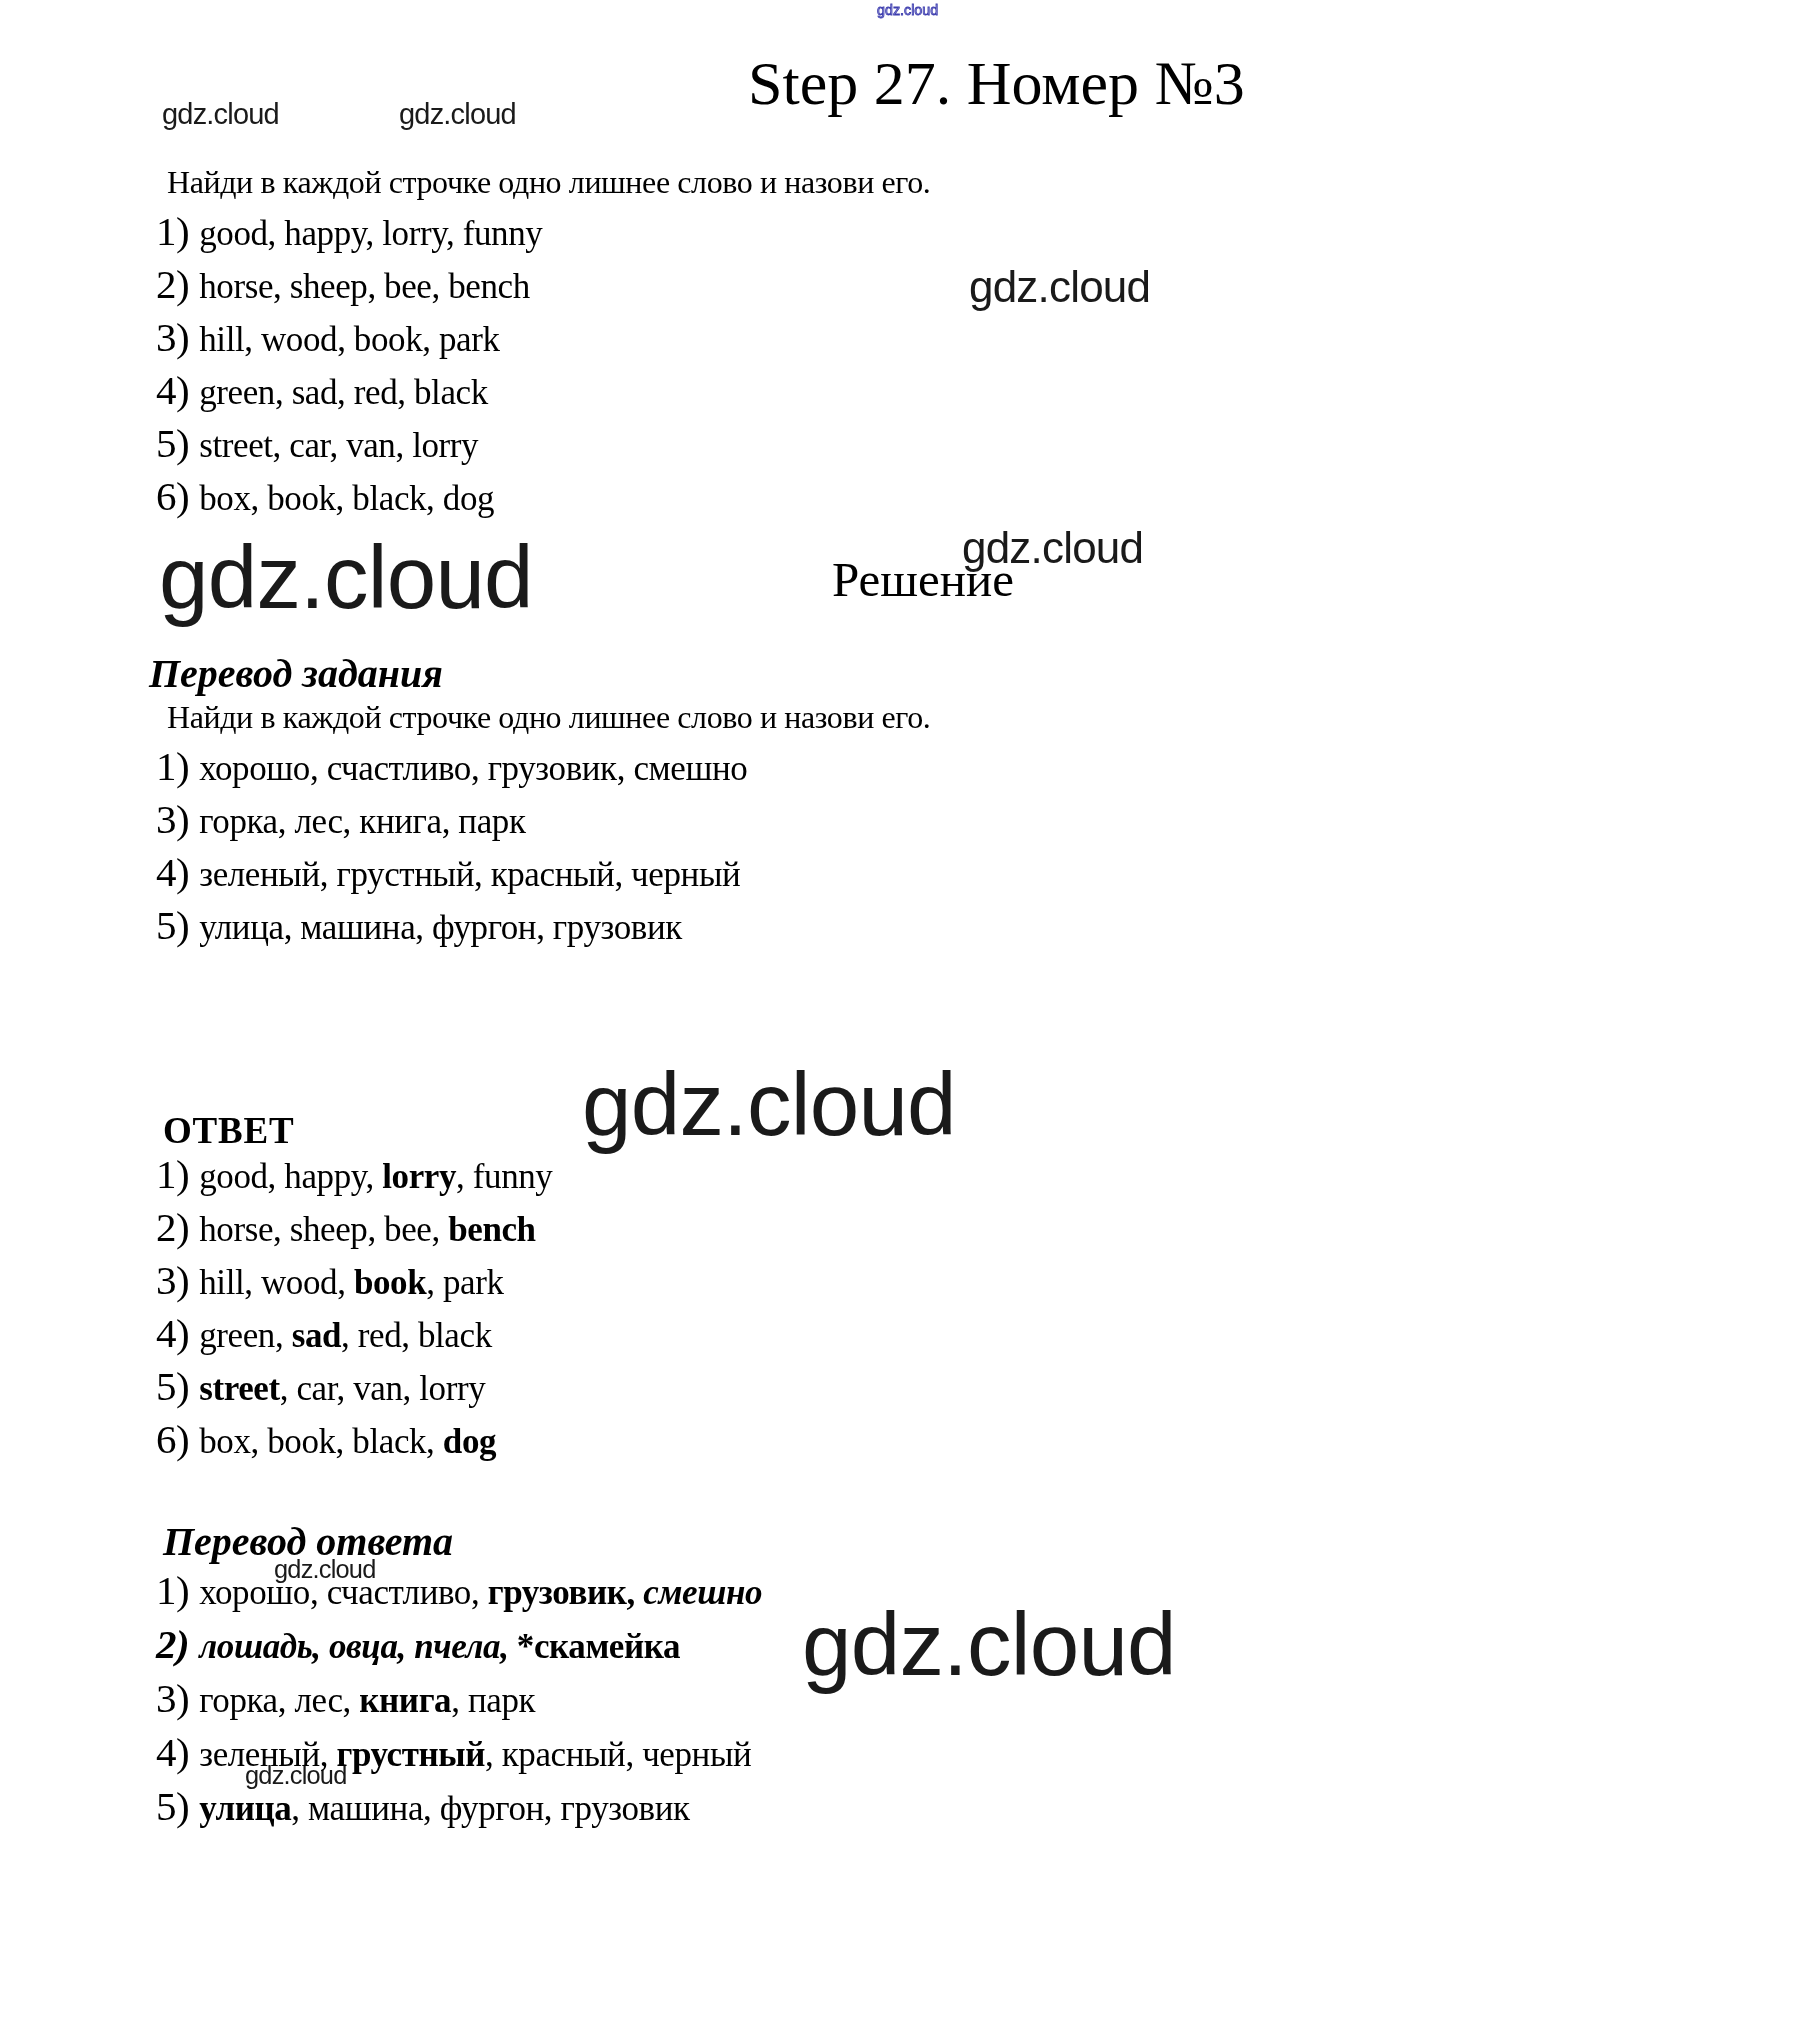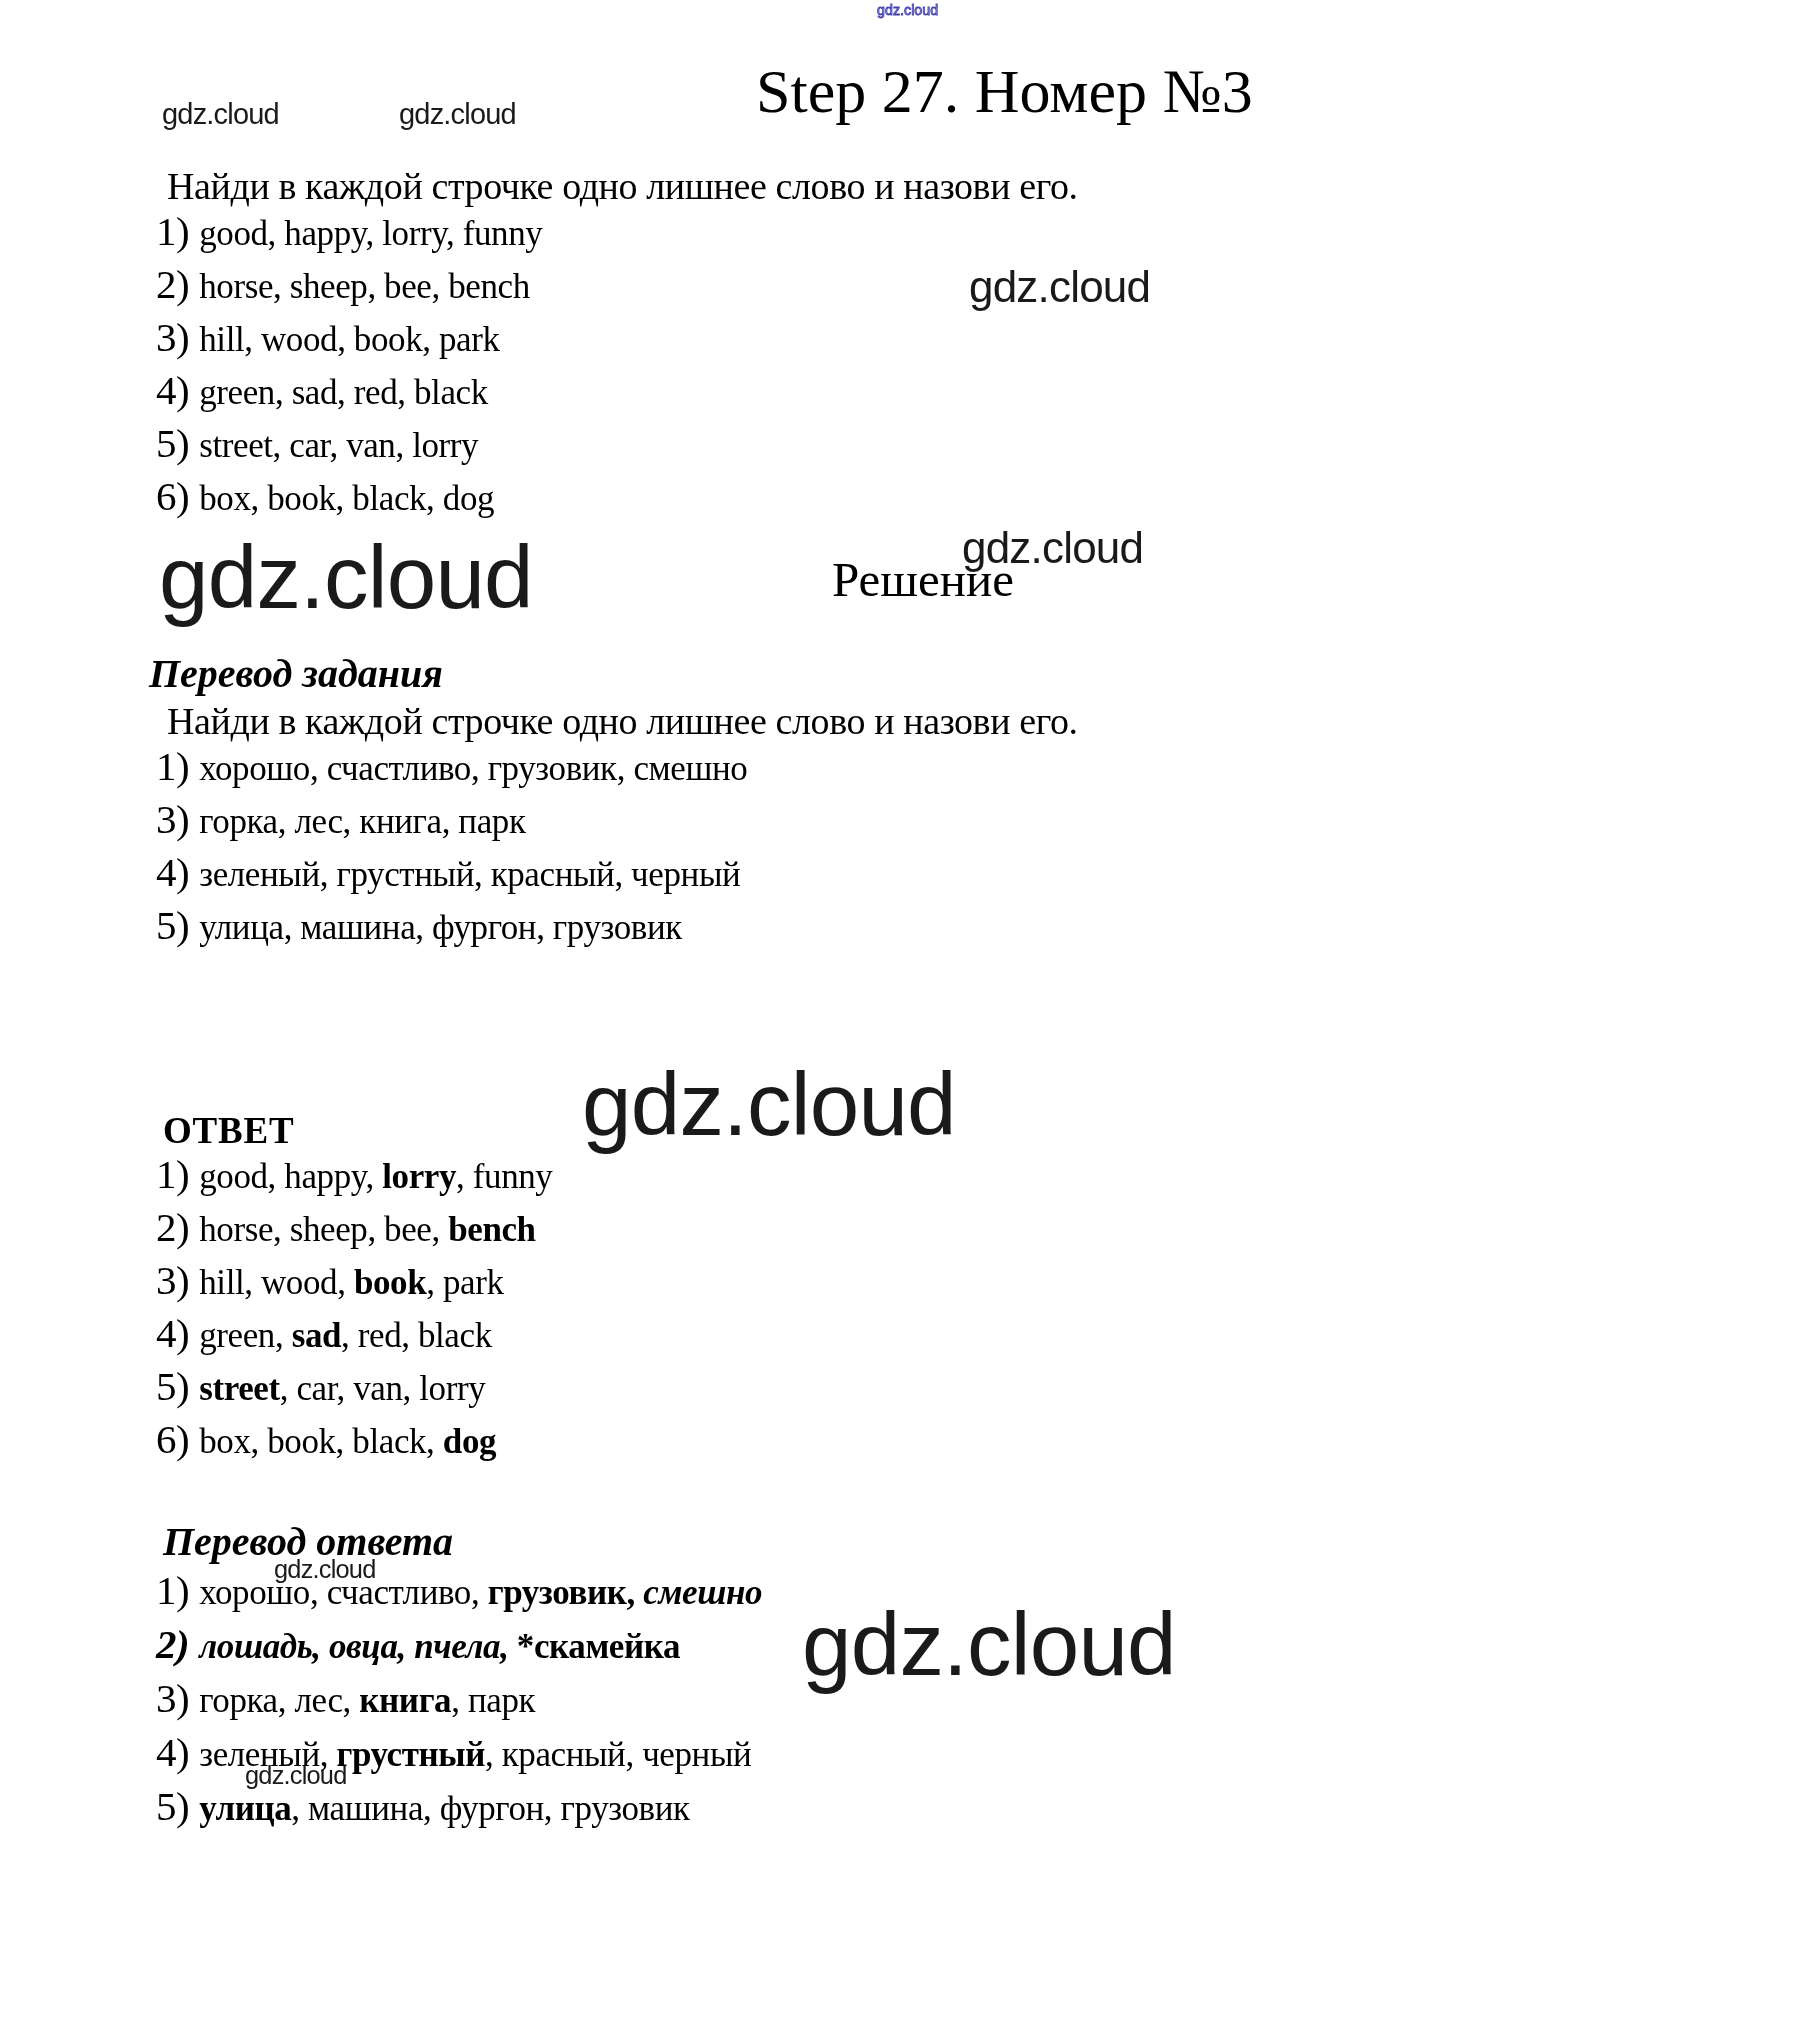--- a/index.html
+++ b/index.html
@@ -16,21 +16,21 @@
   
   .page-title {
     font-size: 62px; line-height: 1.1;
     font-family: "Liberation Serif", "DejaVu Serif", serif;
   }
   .solution-heading { font-size: 49px; }
   .answer-heading   { font-size: 37px; font-weight: bold; letter-spacing: 0.8px; }
   .trans-heading    { font-size: 40px; font-weight: bold; font-style: italic; }
 
   
-  .intro { font-size: 38px; letter-spacing: -0.4px; }
+  .intro { font-size: 32px; letter-spacing: -0.4px; }
   .list  { position: absolute; }
   .line  { white-space: pre; font-size: 35px; letter-spacing: -0.4px; }
   .lh67 .line { line-height: 53px; height: 53px; }
   .lh68 .line { line-height: 54px; height: 54px; }
   .seg.num { font-size: 41px; }
   .seg.b   { font-weight: bold; }
   .seg.i   { font-style: italic; text-align: center; }
 
   
   .wm {
@@ -56,21 +56,21 @@
 <div class="wm wm-small" style="left:162px;  top:98px;">gdz.cloud</div>
 <div class="wm wm-small" style="left:399px;  top:98px;">gdz.cloud</div>
 <div class="wm wm-med" style="left:969px; top:262px;">gdz.cloud</div>
 <div class="wm wm-big" style="left:159px;  top:526px;">gdz.cloud</div>
 <div class="wm wm-med" style="left:962px; top:523px;">gdz.cloud</div>
 <div class="wm wm-big" style="left:582px;  top:1053px;">gdz.cloud</div>
 <div class="wm wm-tiny" style="left:274px;  top:1555px;">gdz.cloud</div>
 <div class="wm wm-big" style="left:802px; top:1593px;">gdz.cloud</div>
 <div class="wm wm-tiny" style="left:245px;  top:1761px;">gdz.cloud</div>
 
-<h1 class="page-title abs" style="left:748px; top:49px; margin:8px; font-weight:normal;">Step 27. Номер №3</h1>
+<h1 class="page-title abs" style="left:748px; top:49px; margin:0; font-weight:normal;">Step 27. Номер №3</h1>
 
 <div class="intro abs" style="left:167px; top:164px;">Найди в каждой строчке одно лишнее слово и назови его.</div>
 <div class="list lh67" style="left:156px; top:205px;">
     <div class="line"><span class="seg num">1) </span><span class="seg">good, happy, lorry, funny</span></div>
     <div class="line"><span class="seg num">2) </span><span class="seg">horse, sheep, bee, bench</span></div>
     <div class="line"><span class="seg num">3) </span><span class="seg">hill, wood, book, park</span></div>
     <div class="line"><span class="seg num">4) </span><span class="seg">green, sad, red, black</span></div>
     <div class="line"><span class="seg num">5) </span><span class="seg">street, car, van, lorry</span></div>
     <div class="line"><span class="seg num">6) </span><span class="seg">box, book, black, dog</span></div>
   </div>

